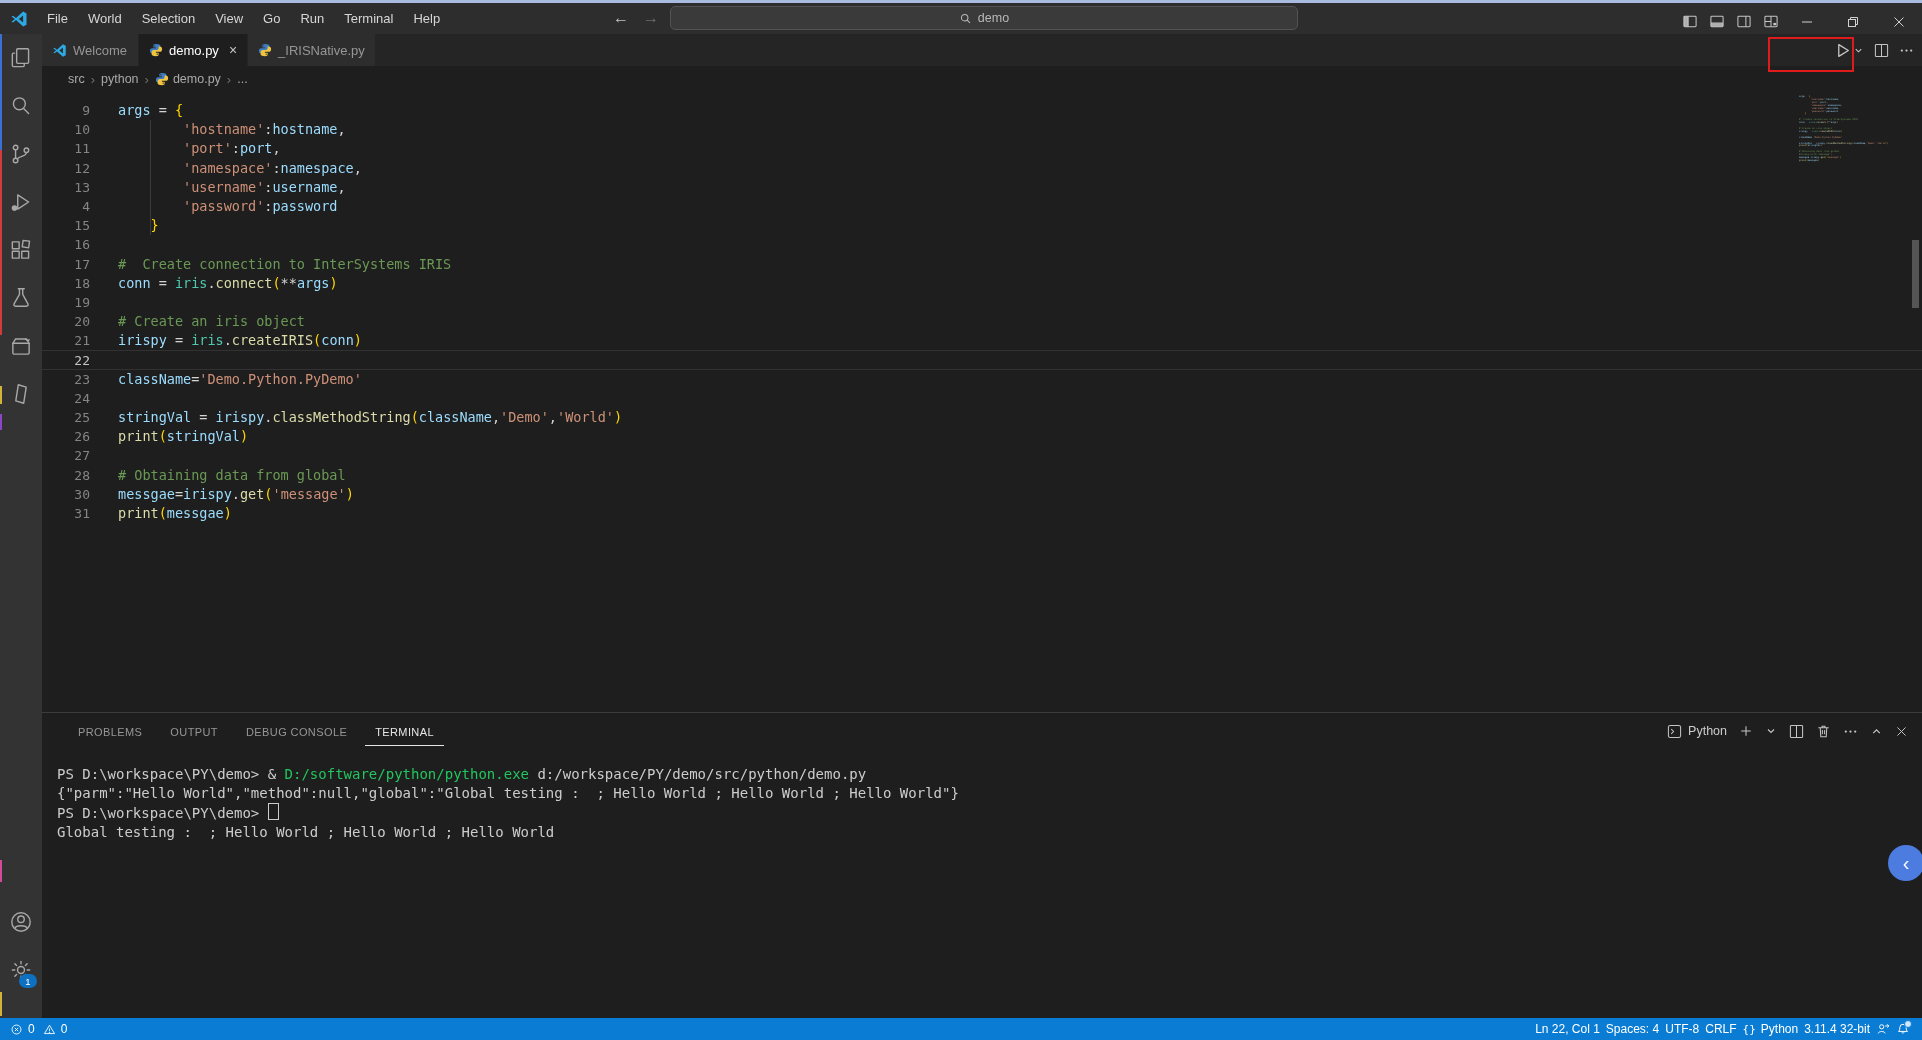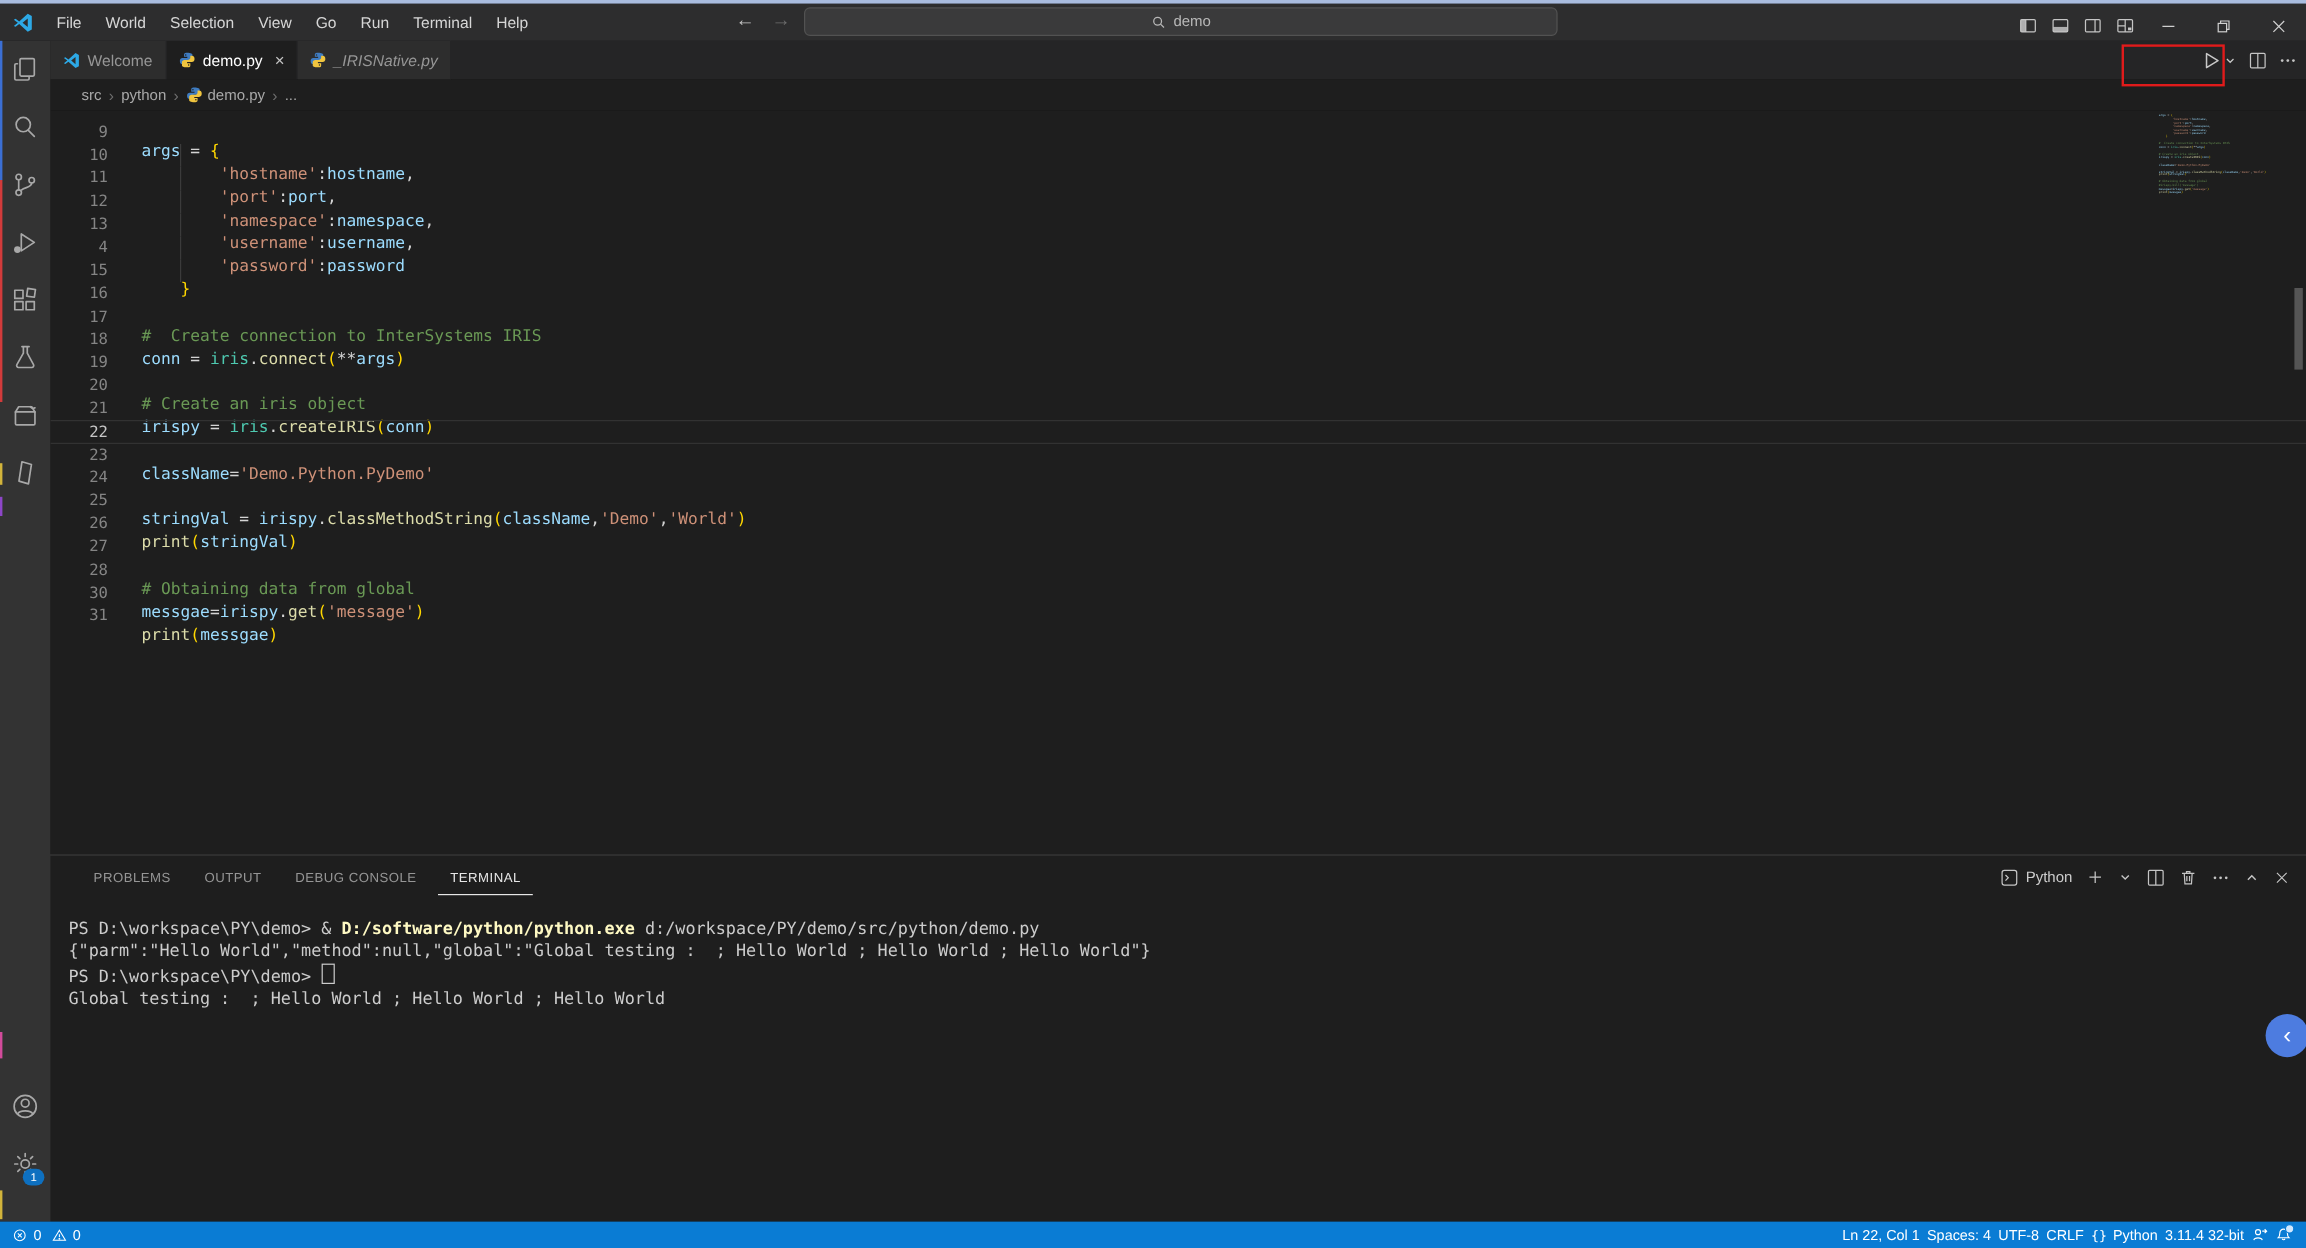--- a/index.html
+++ b/index.html
@@ -32,39 +32,39 @@
   .act-item{width:42px;height:48px;display:flex;align-items:center;justify-content:center;position:relative}
   #activity-bottom{position:absolute;left:0;bottom:24px;width:42px}
   .badge{position:absolute;right:5px;bottom:6px;min-width:14px;height:14px;border-radius:8px;background:#0e70c0;
          color:#fff;font-size:9.5px;display:flex;align-items:center;justify-content:center;padding:0 2px}
 
   
   #tabbar{position:absolute;left:42px;top:34px;width:1880px;height:32px;background:#252526;display:flex;z-index:20}
   .tab{height:32px;display:flex;align-items:center;gap:6px;padding:0 10px;background:#2d2d2d;
        color:#969696;border-right:1px solid #252526;font-size:13px;min-width:76px}
   .tab.active{background:#1e1e1e;color:#ffffff}
-  .tab.italic .tab-label{font-style:italic}
+  .tab.italic .tab-label{}
   .tab-close{margin-left:4px;color:#c5c5c5;font-size:14px;line-height:1}
   #editor-actions{position:absolute;right:8px;top:0;height:32px;display:flex;align-items:center;gap:10px;color:#c5c5c5}
 
   
   #breadcrumb{position:absolute;left:42px;top:66px;width:1880px;height:26px;background:#1e1e1e;
               display:flex;align-items:center;gap:6px;padding-left:26px;box-sizing:border-box;
               color:#a9a9a9;font-size:12.5px;z-index:10}
   .bc-sep{color:#6e6e6e;font-size:13px}
   .bc-item{display:flex;align-items:center;gap:4px}
 
   
   #editor{position:absolute;left:42px;top:92px;width:1880px;height:620px;background:#1e1e1e;overflow:hidden}
   #code-lines{position:absolute;left:0;top:9px;width:100%}
   .code-line{position:relative;height:19.2px;line-height:19.2px;width:100%;
              font-family:"DejaVu Sans Mono",monospace;font-size:13.5px;white-space:pre}
   .code-line .ln{position:absolute;left:0;width:48px;text-align:right;color:#858585;font-size:13px}
   .code-line.current .ln{color:#c6c6c6}
-  .code-line .ct{position:absolute;left:76px;top:16px}
+  .code-line .ct{position:absolute;left:76px;top:0}
   .code-line.current{border-top:1px solid #323232;border-bottom:1px solid #323232;box-sizing:border-box}
   .indent-guide{position:absolute;left:108px;top:0;bottom:0;border-left:1px solid #3b3b3b}
   #minimap{position:absolute;left:1757px;top:4px;width:120px;font-family:"DejaVu Sans Mono",monospace;
            font-size:2.4px;line-height:2.9px;white-space:pre;opacity:.9}
   #editor-scrollthumb{position:absolute;right:3px;top:148px;width:7px;height:68px;background:rgba(190,190,190,.35)}
 
   
   .annotation{position:absolute;border:2.5px solid #e01b1b;z-index:55;pointer-events:none}
   #annotation-run{left:1768px;top:37px;width:82px;height:31px}
 
@@ -430,21 +430,21 @@
           </svg>
       </span>
       <span class="ico">
         <svg width="13" height="13" viewBox="0 0 16 16" stroke="#c5c5c5" stroke-width="1.2">
             <path d="M3 3l10 10M13 3L3 13"></path>
           </svg>
       </span>
     </div>
   </div>
   <div id="terminal-body">
-      <div class="term-line"><span style="color: rgb(204, 204, 204);">PS D:\workspace\PY\demo&gt; &amp; </span><span style="color: #fef9c3; font-weight: bold;">D:/software/python/python.exe</span><span style="color: rgb(204, 204, 204);"> d:/workspace/PY/demo/src/python/demo.py</span></div>
+      <div class="term-line"><span style="color: rgb(204, 204, 204);">PS D:\workspace\PY\demo&gt; &amp; </span><span style="color: #22c55e;">D:/software/python/python.exe</span><span style="color: rgb(204, 204, 204);"> d:/workspace/PY/demo/src/python/demo.py</span></div>
       <div class="term-line"><span style="color: rgb(204, 204, 204);">{"parm":"Hello World","method":null,"global":"Global testing :  ; Hello World ; Hello World ; Hello World"}</span></div>
       <div class="term-line"><span style="color: rgb(204, 204, 204);">PS D:\workspace\PY\demo&gt; </span><span class="term-cursor"></span></div>
       <div class="term-line"><span style="color: rgb(204, 204, 204);">Global testing :  ; Hello World ; Hello World ; Hello World</span></div>
     </div>
 
 </div>
 
 <div id="statusbar">
   <div id="status-left">
     <span class="status-item">

